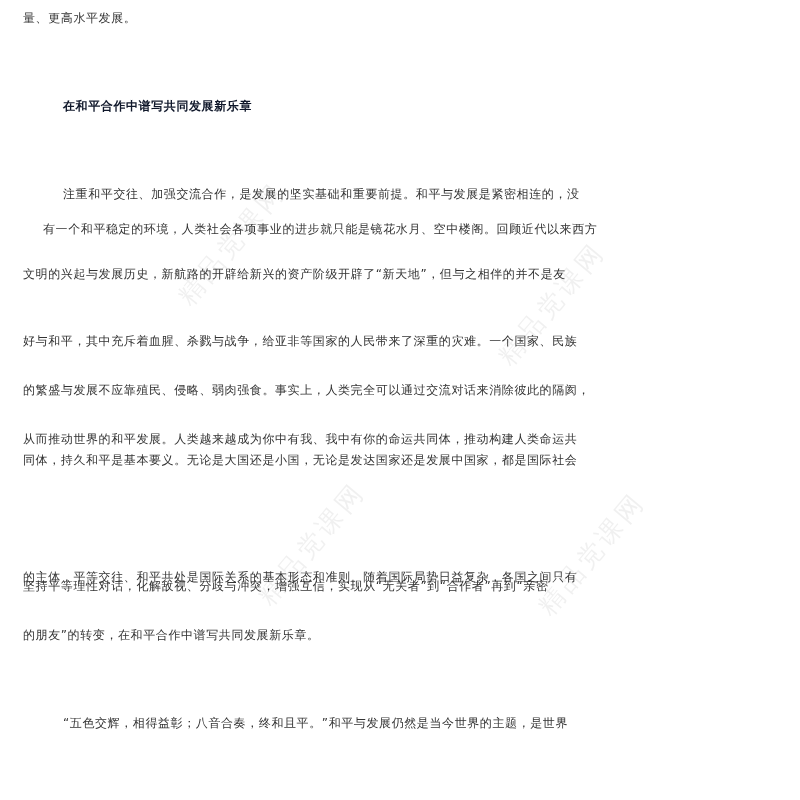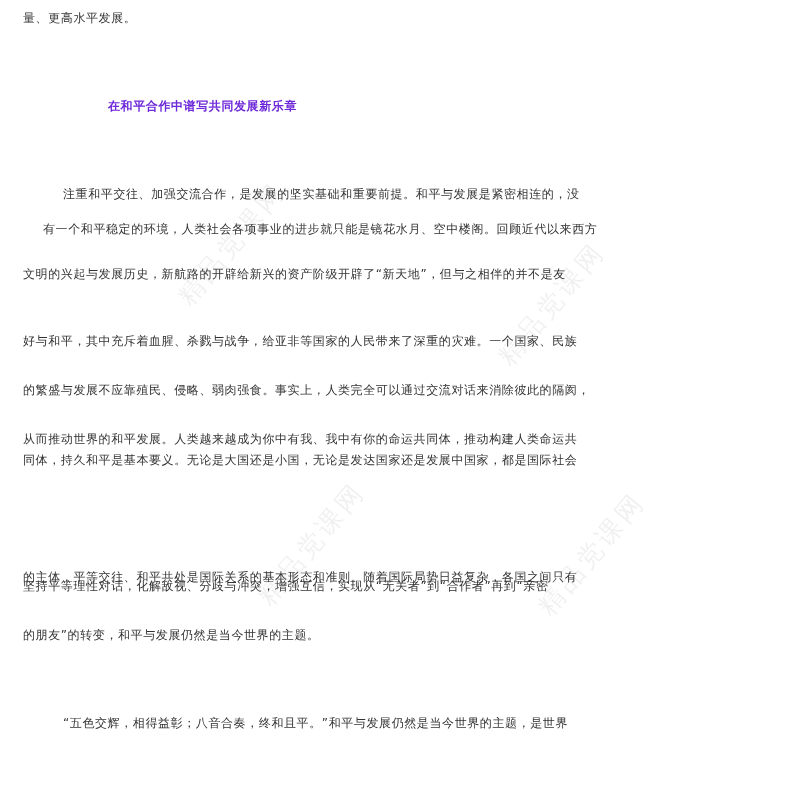--- a/index.html
+++ b/index.html
@@ -6,21 +6,21 @@
   body {
     width: 800px; height: 800px; overflow: hidden; position: relative;
     font-family: "DejaVu Sans", "Liberation Sans", sans-serif;
     color: #333333;
   }
   .page { position: absolute; left: 23px; top: 0; width: 760px; }
   .line {
     position: absolute; left: 0; white-space: nowrap;
     font-size: 12px; line-height: 20px; letter-spacing: 0.6px;
   }
-  .heading { font-weight: bold; color: #6d28d9; margin-left: 45px; }
+  .heading { font-weight: bold; color: #0f172a; }
   .watermark {
     position: absolute; font-size: 26px; color: rgba(0,0,0,0.06);
     transform: rotate(-50deg); transform-origin: left top; white-space: nowrap;
     letter-spacing: 4px; pointer-events: none;
   }
 </style>
 </head>
 <body>
 
 <div class="page">
@@ -31,21 +31,21 @@
   <div>
     <div class="line" style="top:184px; left:40px;">注重和平交往、加强交流合作，是发展的坚实基础和重要前提。和平与发展是紧密相连的，没</div>
     <div class="line" style="top:219px;margin-left:20px;">有一个和平稳定的环境，人类社会各项事业的进步就只能是镜花水月、空中楼阁。回顾近代以来西方</div>
     <div class="line" style="top:264px;">文明的兴起与发展历史，新航路的开辟给新兴的资产阶级开辟了“新天地”，但与之相伴的并不是友</div>
     <div class="line" style="top:331px;text-align:right;">好与和平，其中充斥着血腥、杀戮与战争，给亚非等国家的人民带来了深重的灾难。一个国家、民族</div>
     <div class="line" style="top:380px;">的繁盛与发展不应靠殖民、侵略、弱肉强食。事实上，人类完全可以通过交流对话来消除彼此的隔阂，</div>
     <div class="line" style="top:429px;">从而推动世界的和平发展。人类越来越成为你中有我、我中有你的命运共同体，推动构建人类命运共</div>
     <div class="line" style="top:450px;text-align:center;">同体，持久和平是基本要义。无论是大国还是小国，无论是发达国家还是发展中国家，都是国际社会</div>
     <div class="line" style="top:527px;margin-top:40px;">的主体，平等交往、和平共处是国际关系的基本形态和准则。随着国际局势日益复杂，各国之间只有</div>
     <div class="line" style="top:576px;">坚持平等理性对话，化解敌视、分歧与冲突，增强互信，实现从“无关者”到“合作者”再到“亲密</div>
-    <div class="line" style="top:625px;">的朋友”的转变，和平与发展仍然是当今世界的主题。</div>
+    <div class="line" style="top:625px;">的朋友”的转变，在和平合作中谱写共同发展新乐章。</div>
   </div>
 
   <div>
     <div class="line" style="top:713px; left:40px;">“五色交辉，相得益彰；八音合奏，终和且平。”和平与发展仍然是当今世界的主题，是世界</div>
   </div>
 </div>
 
 <div class="watermark" style="left:170px; top:290px;">精品党课网</div>
 <div class="watermark" style="left:490px; top:350px;">精品党课网</div>
 <div class="watermark" style="left:250px; top:590px;">精品党课网</div>

